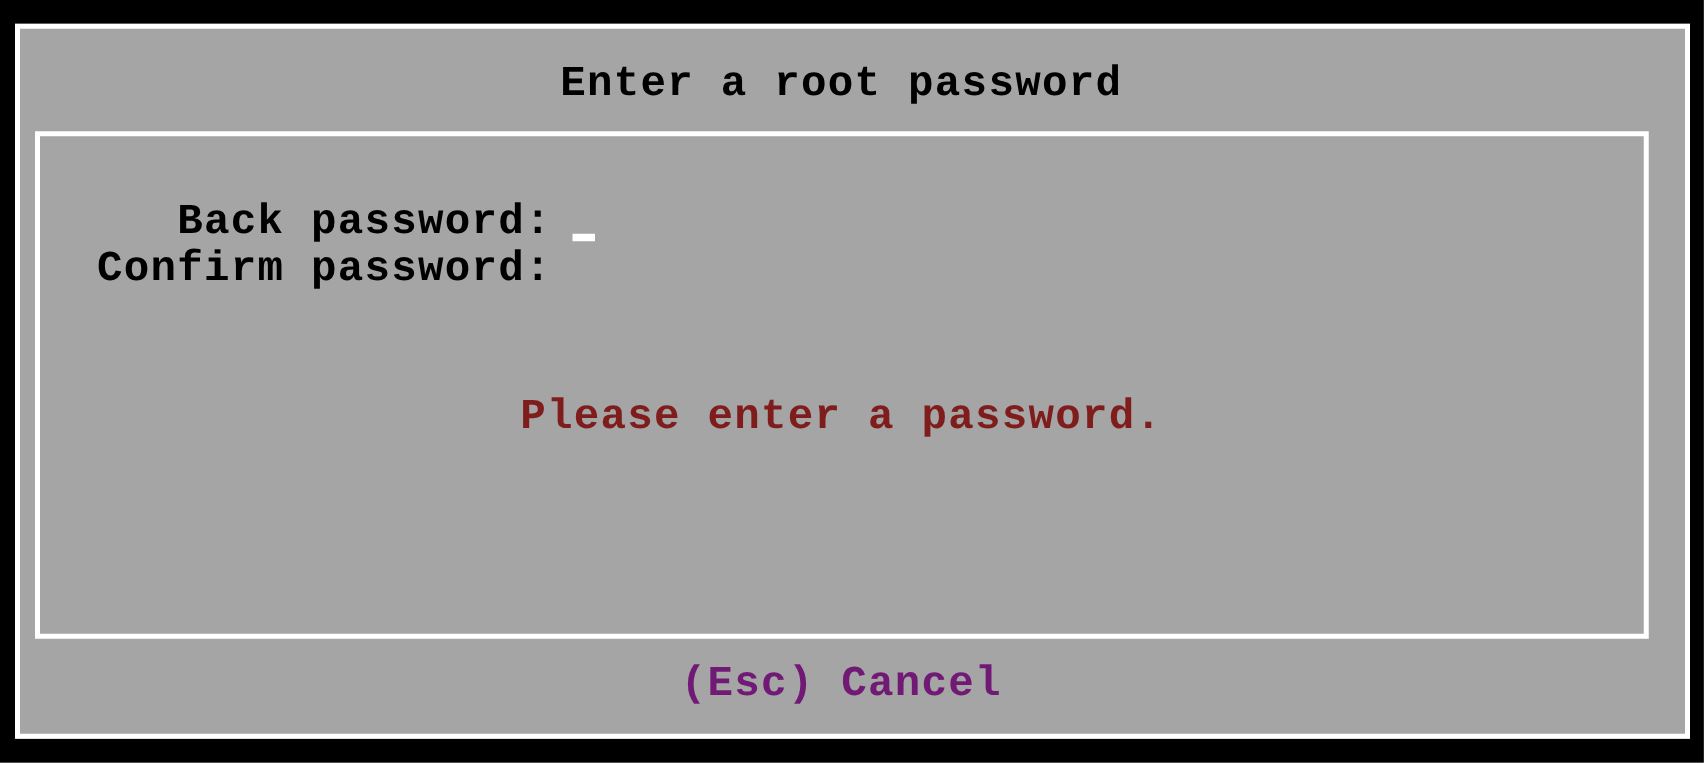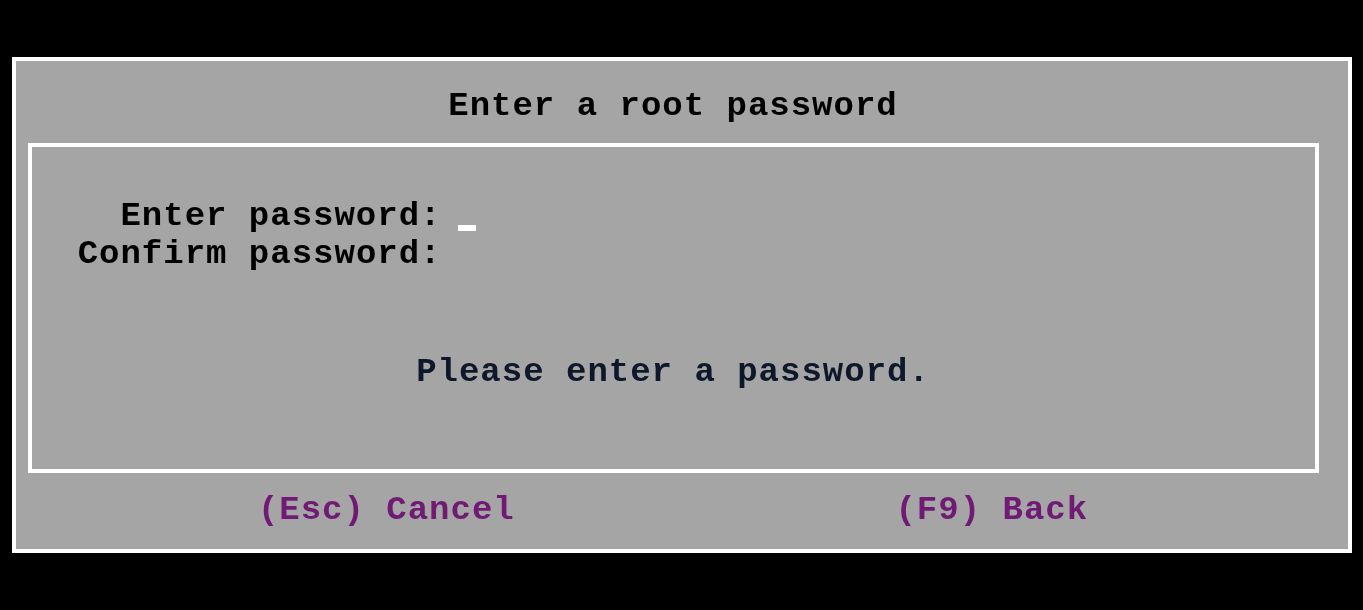--- a/index.html
+++ b/index.html
@@ -14,21 +14,21 @@
       background: #000;
       display: flex;
       align-items: center;
       justify-content: center;
       font-family: "Courier New", monospace;
       font-weight: bold;
     }
     
     .outer-container {
       width: 1340px;
-      height: 496px;
+      height: 572px;
       background: #a5a5a5;
       border: 4px solid #fff;
       display: flex;
       flex-direction: column;
       padding: 2px 29px 12px 12px;
     }
     
     .title {
       text-align: center;
       font-size: 34px;
@@ -66,21 +66,21 @@
       background: #fff;
       margin-left: 6px;
       vertical-align: bottom;
       position: relative;
       top: -4px;
     }
     
     .message {
       text-align: center;
       font-size: 34px;
-      color: #0f172a;
+      color: #7f1d1d;
       margin-top: 80px;
       letter-spacing: 1px;
     }
     
     .footer {
       display: flex;
       justify-content: space-around;
       font-size: 34px;
       color: #701a75;
       padding: 18px 40px 8px 40px;
@@ -93,32 +93,31 @@
   </style>
 </head>
 <body>
 
 <div class="outer-container">
   <div class="title">Enter a root password</div>
 
   <div class="inner-box">
 
     <div class="field-row">
-      <span class="field-label">Enter password:</span>
+      <span class="field-label">Back password:</span>
       <span>
         <span class="cursor"></span>
       </span>
     </div>
 
     <div class="field-row">
       <span class="field-label">Confirm password:</span>
       <span></span>
     </div>
 
     <div class="message">Please enter a password.</div>
 
   </div>
 
   <div class="footer">
     <span class="footer-item">(Esc) Cancel</span>
-    <span class="footer-item">(F9) Back</span>
   </div>
 </div>
 
 </body></html>

